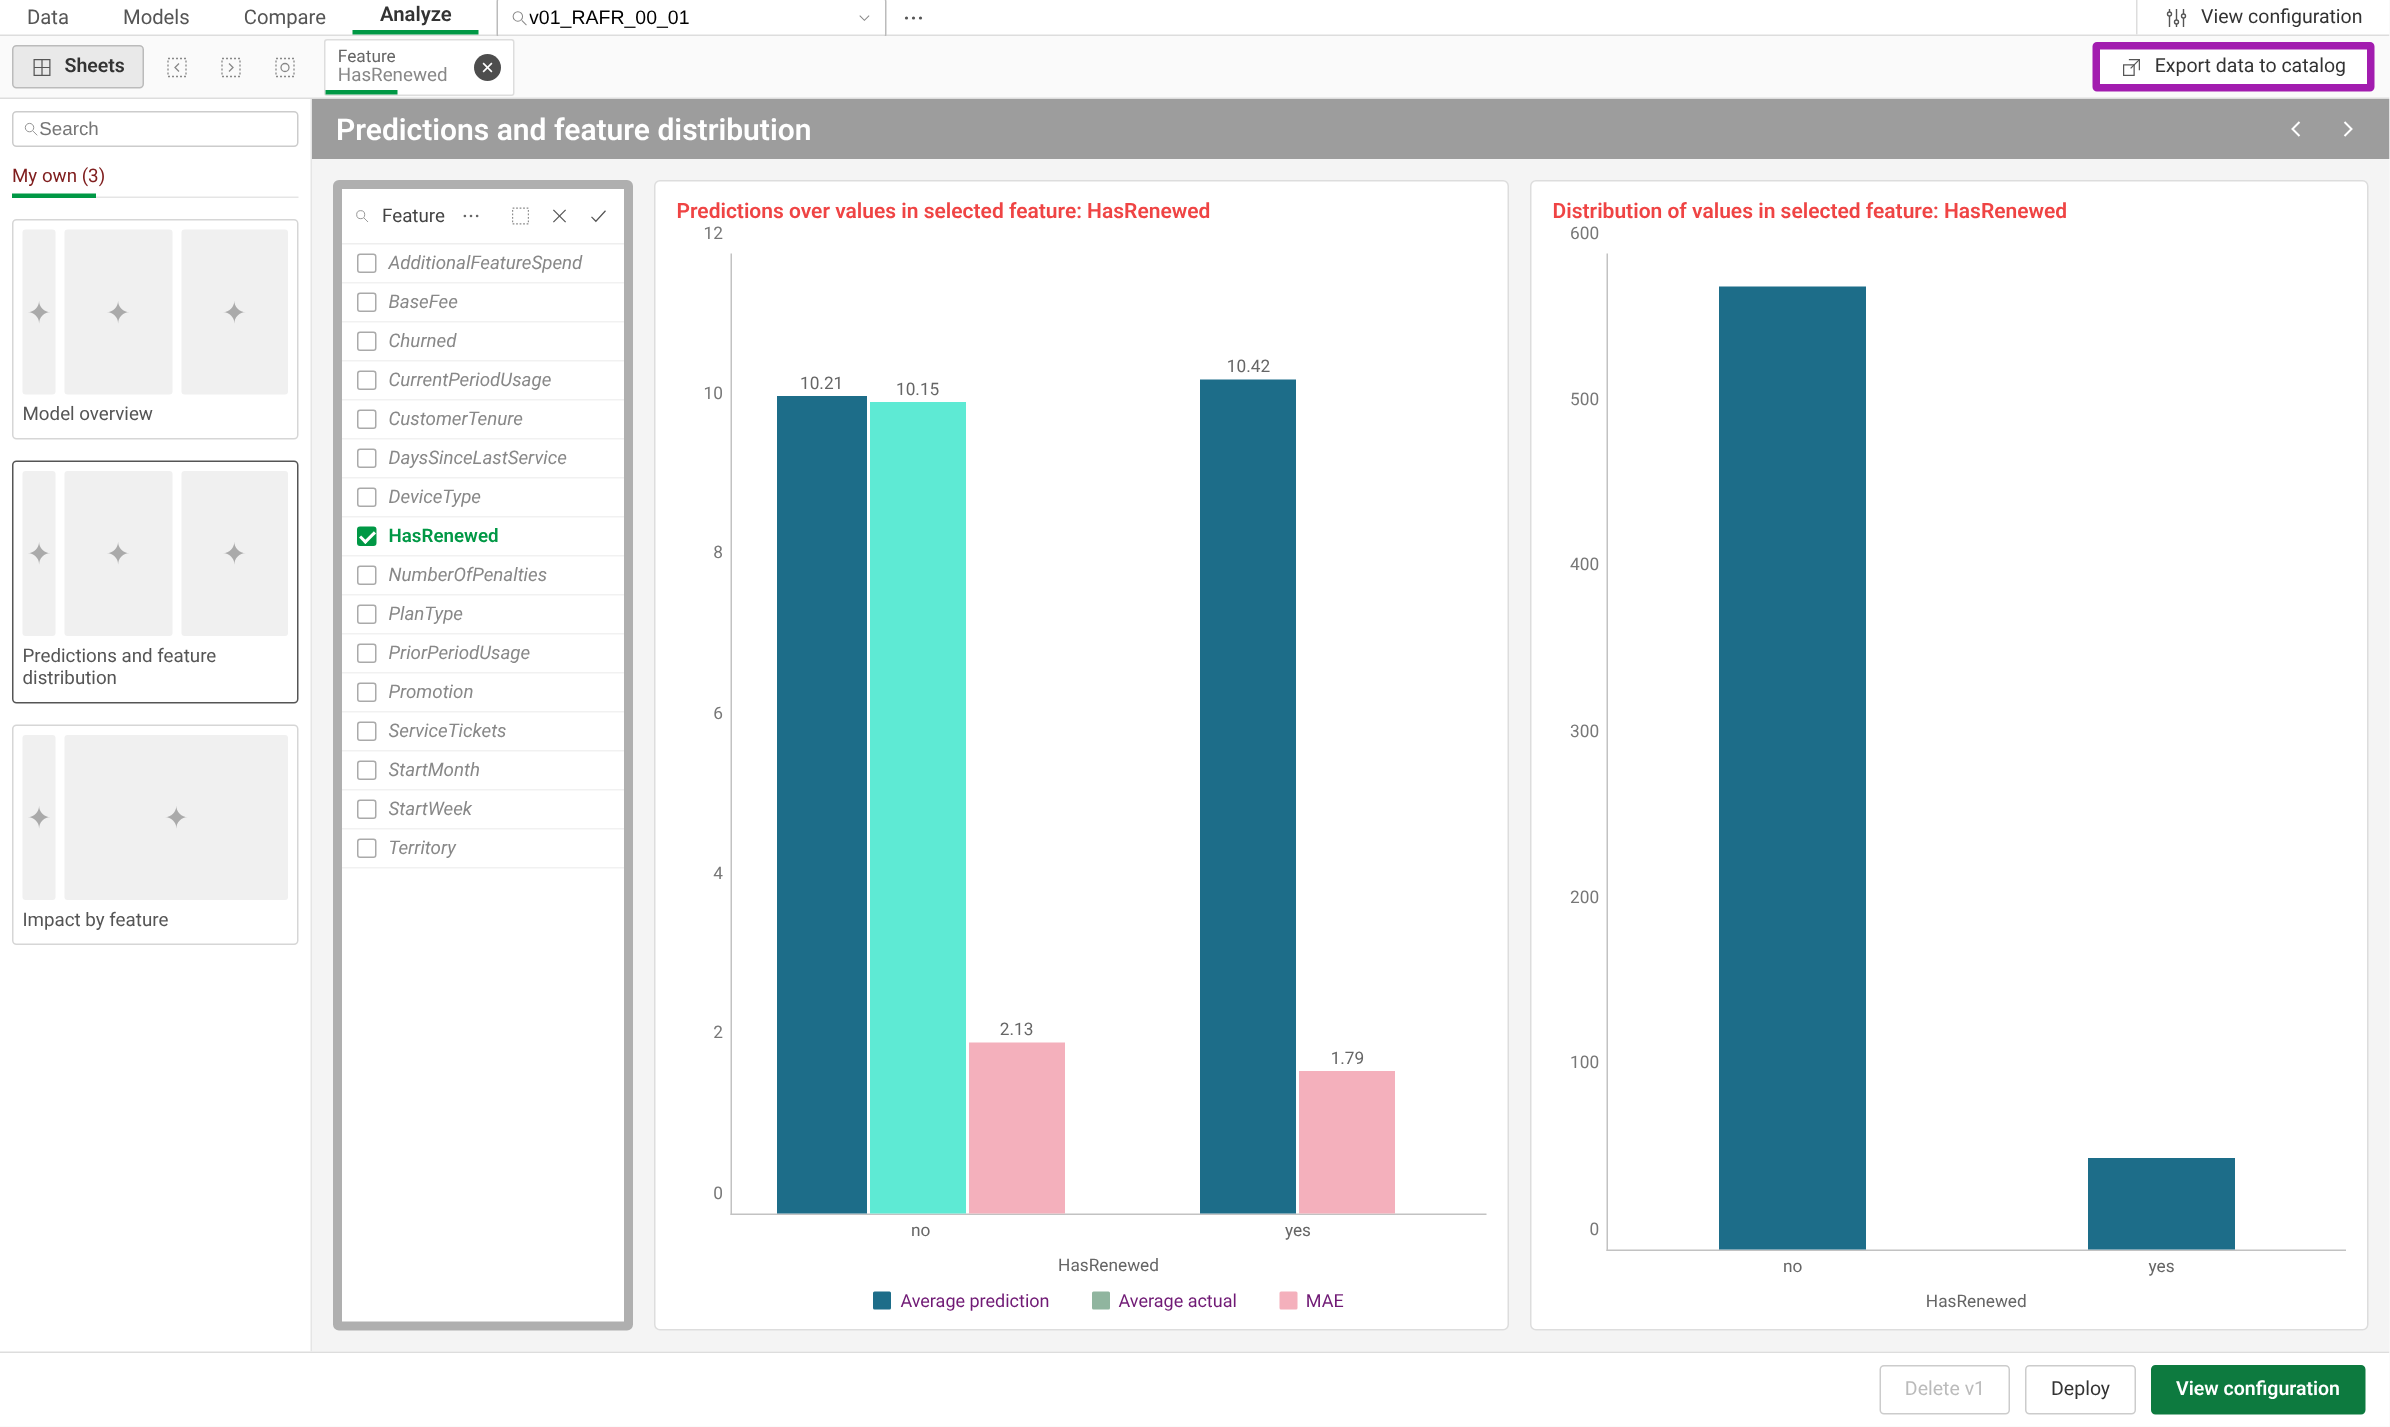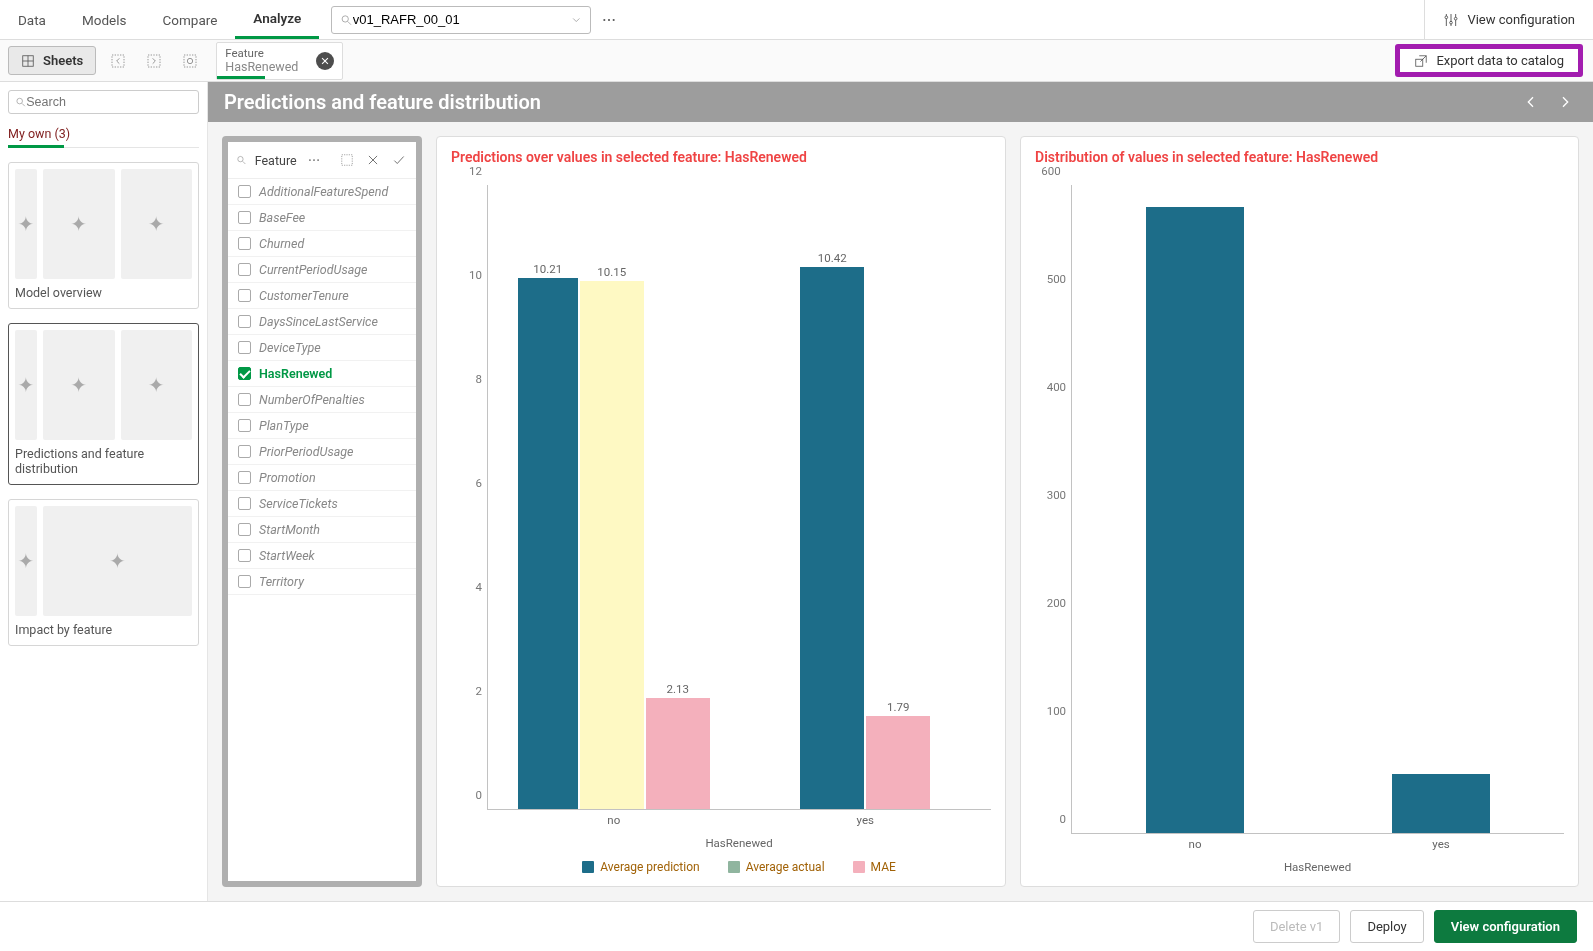--- a/index.html
+++ b/index.html
@@ -1,21 +1,21 @@
 <!DOCTYPE html>
 <html><head>
 <meta charset="utf-8">
 <style>
   * { box-sizing: border-box; margin: 0; padding: 0; }
   html, body { height: 100%; }
   body { font-family: -apple-system, BlinkMacSystemFont, "Segoe UI", Roboto, Helvetica, Arial, sans-serif; font-size: 13px; color: #333; background: #fff; overflow: hidden; display: flex; flex-direction: column; }
   svg { display: block; }
 
   
-  .topbar { display: flex; align-items: center; height: 40px; border-bottom: 1px solid #ddd; }
+  .topbar { display: flex; align-items: center; height: 24px; border-bottom: 1px solid #ddd; }
   .tabs { display: flex; align-items: stretch; height: 100%; }
   .tab { display: flex; align-items: center; padding: 0 18px; cursor: pointer; font-size: 13.5px; color: #555; }
   .tab.active { color: #333; border-bottom: 3px solid #009845; font-weight: 600; }
   .search-box { display: flex; align-items: center; margin-left: 12px; border: 1px solid #bbb; border-radius: 3px; height: 28px; width: 260px; padding: 0 8px; }
   .search-box input { border: none; outline: none; width: 100%; font-size: 13px; background: transparent; }
   .search-box .chev { margin-left: auto; }
   .topbar .dots { margin-left: 10px; cursor: pointer; }
   .topbar .spacer { flex: 1; }
   .view-config-top { display: flex; align-items: center; gap: 8px; padding: 0 18px; height: 100%; border-left: 1px solid #ddd; cursor: pointer; }
 
@@ -78,21 +78,21 @@
   .plot-area { flex: 1; position: relative; border-left: 1px solid #c2c2c2; border-bottom: 1px solid #c2c2c2; margin: 10px 0 0 36px; }
   .ytick { position: absolute; left: -36px; width: 30px; text-align: right; font-size: 11.5px; color: #777; transform: translateY(-50%); }
   .bars { position: absolute; inset: 0; display: flex; }
   .group { flex: 1; display: flex; align-items: flex-end; justify-content: center; gap: 2px; position: relative; }
   .bar { width: 64px; position: relative; }
   .bar.narrow { width: 98px; }
   .bar .vlabel { position: absolute; top: -16px; left: 50%; transform: translateX(-50%); font-size: 11.5px; color: #666; white-space: nowrap; }
   .xcat { position: absolute; bottom: -18px; left: 50%; transform: translateX(-50%); font-size: 11.5px; color: #666; }
   .xaxis-label { text-align: center; font-size: 11.5px; color: #666; margin-top: 26px; margin-left: 36px; }
   .legend-row { display: flex; gap: 28px; justify-content: center; margin-top: 10px; margin-left: 36px; }
-  .legend-item { display: flex; align-items: center; gap: 6px; font-size: 12px; color: #a16207; }
+  .legend-item { display: flex; align-items: center; gap: 6px; font-size: 12px; color: #701a75; }
   .swatch { width: 12px; height: 12px; border-radius: 1px; }
 
   
   .footer { height: 50px; border-top: 1px solid #ddd; background: #fff; display: flex; align-items: center; justify-content: flex-end; gap: 10px; padding: 0 16px; }
   .btn { padding: 8px 16px; border-radius: 3px; font-size: 13px; cursor: pointer; border: 1px solid #ccc; background: #fff; }
   .btn.disabled { color: #bbb; cursor: default; }
   .btn.primary { background: #0d7a3f; border-color: #0d7a3f; color: #fff; font-weight: 600; }
 
   
   .stroke { stroke: #555; stroke-width: 1.4; fill: none; }
@@ -359,21 +359,21 @@
 
       <div class="chart-panel left">
         <div class="chart-title">Predictions over values in selected feature: HasRenewed</div>
         <div class="chart-body">
           <div class="plot-area" id="plot1">
               <div class="bars" id="bars1">
                 <div class="group">
                   <div class="bar" style="width: 60px; background: rgb(29, 109, 137); height: 85.0833%;">
                     <div class="vlabel">10.21</div>
                   </div>
-                  <div class="bar" style="width: 64px; background: #fef9c3; height: 84.5833%;">
+                  <div class="bar" style="width: 64px; background: #5eead4; height: 84.5833%;">
                     <div class="vlabel">10.15</div>
                   </div>
                   <div class="bar" style="width: 64px; background: rgb(244, 176, 188); height: 17.75%;">
                     <div class="vlabel">2.13</div>
                   </div>
                   <div class="xcat">no</div>
                 </div>
                 <div class="group">
                   <div class="bar" style="width: 64px; background: rgb(29, 109, 137); height: 86.8333%;">
                     <div class="vlabel">10.42</div>
@@ -423,21 +423,21 @@
                   <div class="bar narrow" style="background: rgb(29, 109, 137); height: 9.16667%;"></div>
                   <div class="xcat">yes</div>
                 </div>
               </div>
               <div class="ytick" style="bottom: 0%;">0</div>
               <div class="ytick" style="bottom: 16.6667%;">100</div>
               <div class="ytick" style="bottom: 33.3333%;">200</div>
               <div class="ytick" style="bottom: 50%;">300</div>
               <div class="ytick" style="bottom: 66.6667%;">400</div>
               <div class="ytick" style="bottom: 83.3333%;">500</div>
-              <div class="ytick" style="bottom: 100%; text-align: center;">600</div>
+              <div class="ytick" style="bottom: 100%;">600</div>
             </div>
           <div class="xaxis-label" id="xlabel2">HasRenewed</div>
         </div>
       </div>
     </div>
   </div>
 </div>
 
 <div class="footer">
   <div class="btn disabled">Delete v1</div>

